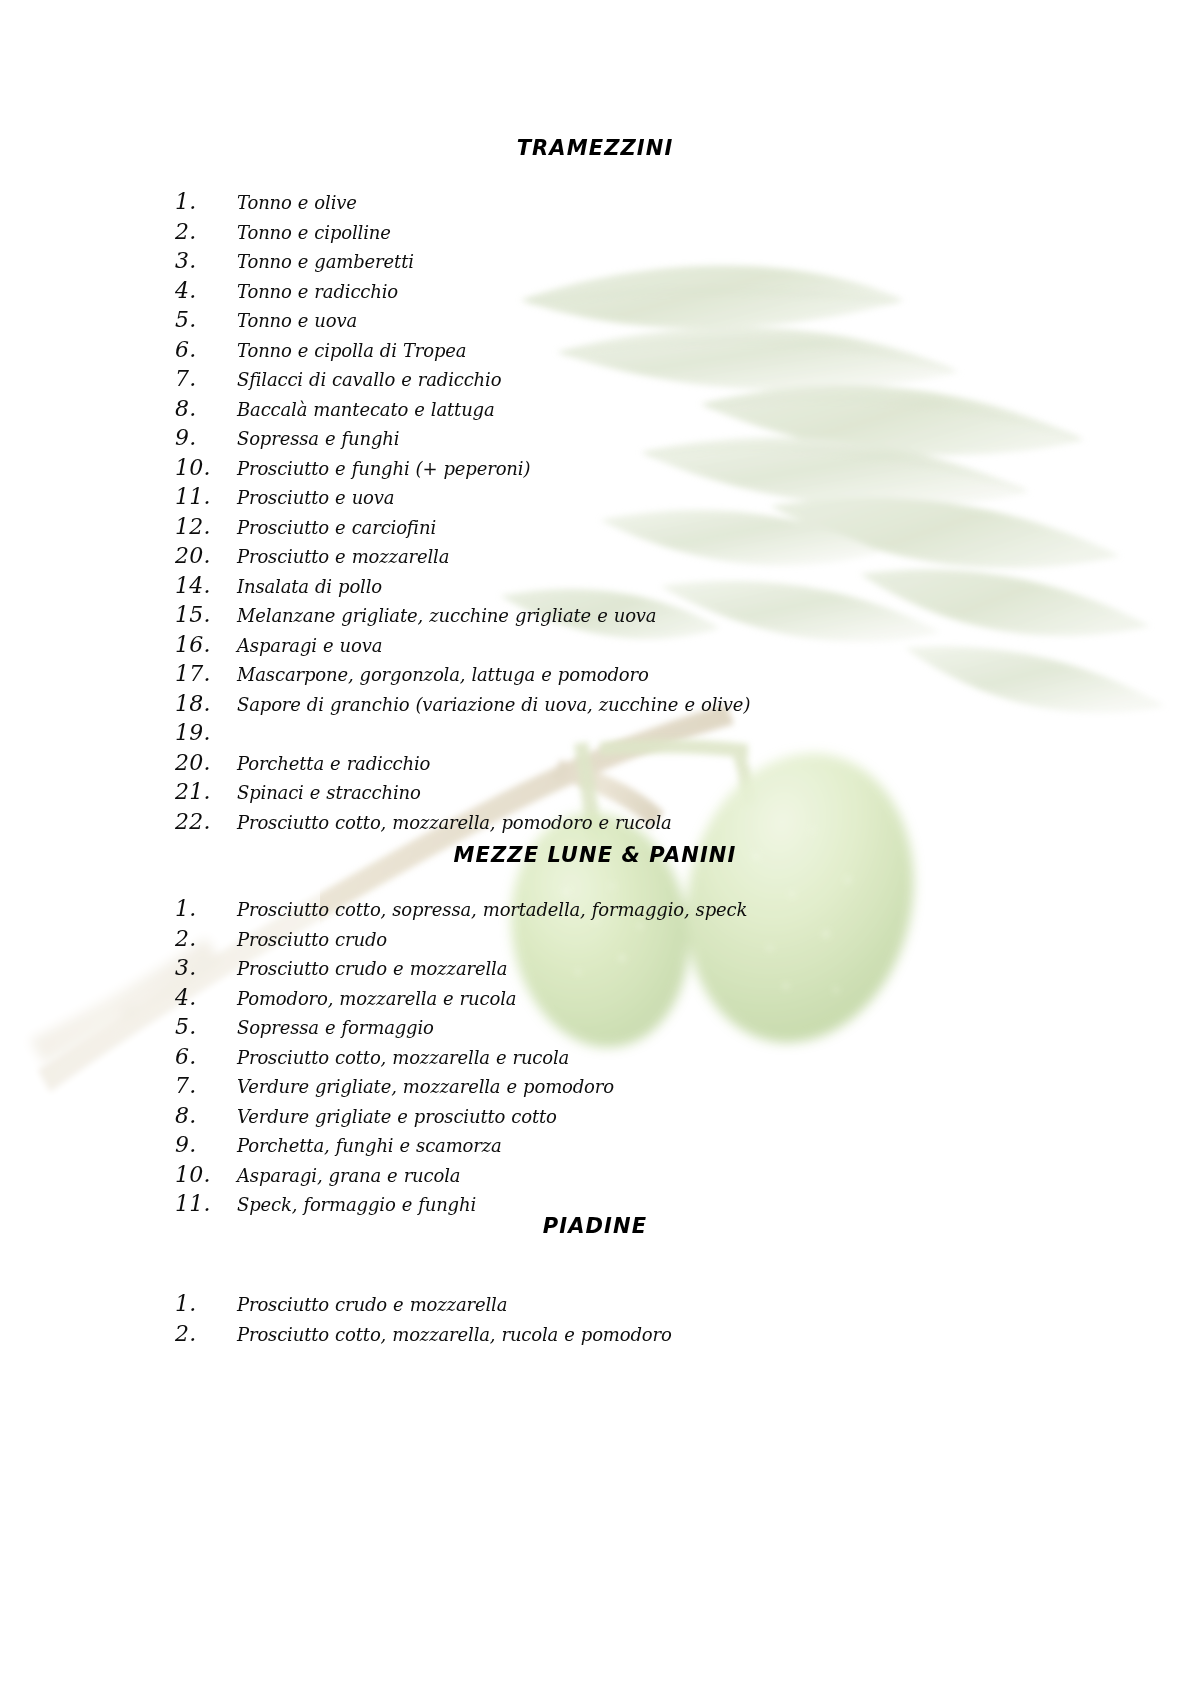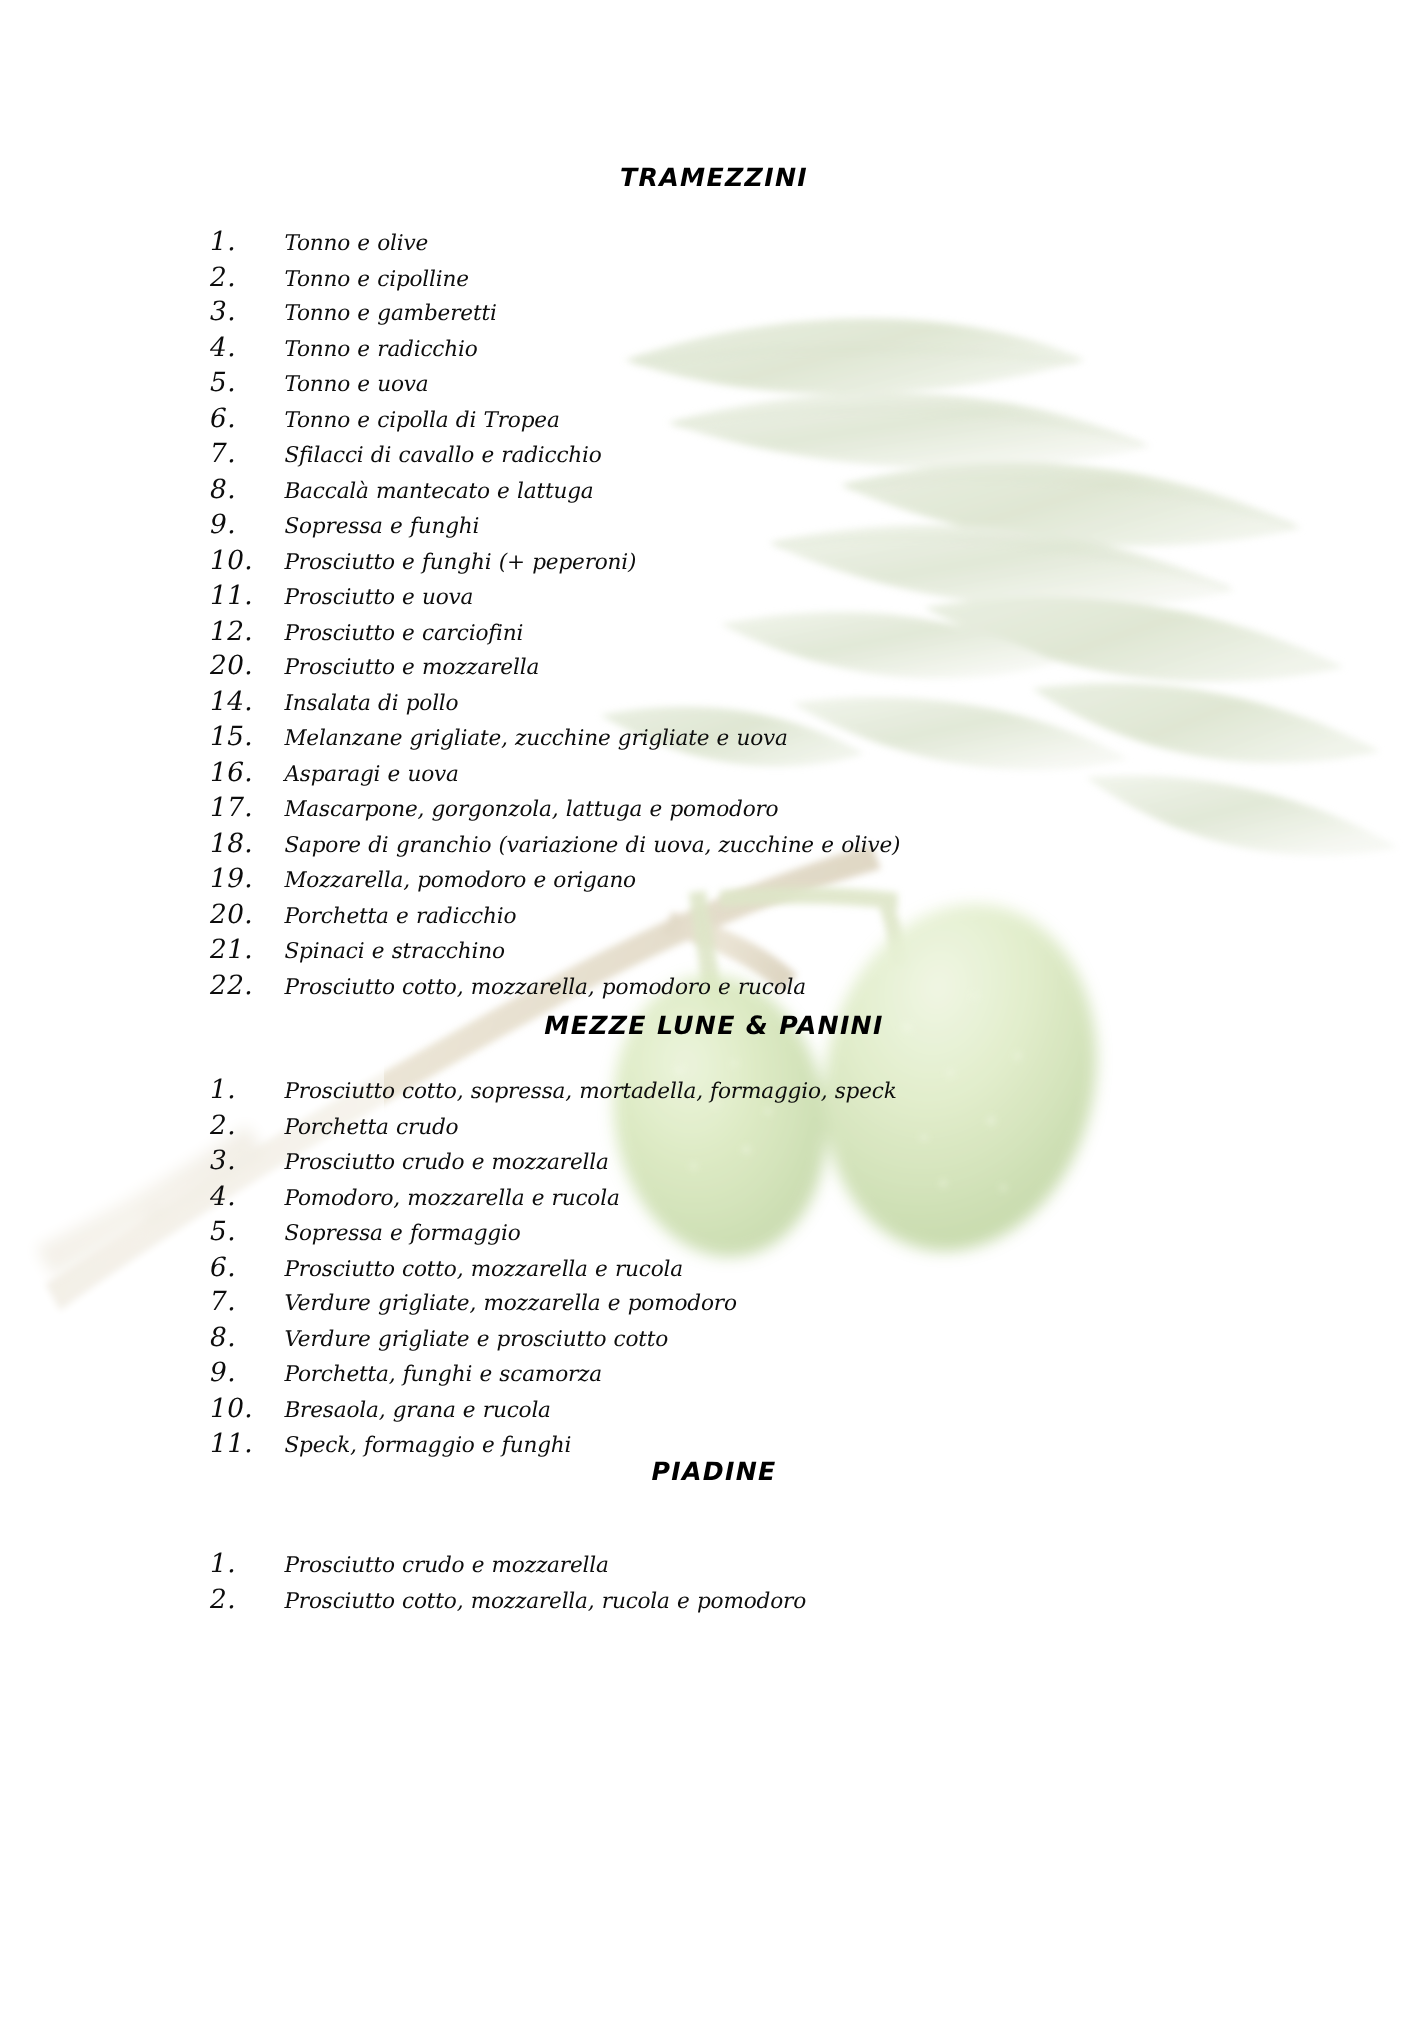--- a/index.html
+++ b/index.html
@@ -260,21 +260,20 @@
       <li class="menu-row">
         <span class="row-num">17.</span>
         <span class="row-text">Mascarpone, gorgonzola, lattuga e pomodoro</span>
       </li>
       <li class="menu-row">
         <span class="row-num">18.</span>
         <span class="row-text">Sapore di granchio (variazione di uova, zucchine e olive)</span>
       </li>
       <li class="menu-row">
         <span class="row-num">19.</span>
-        <span class="row-text">Mozzarella, pomodoro e origano</span>
       </li>
       <li class="menu-row">
         <span class="row-num">20.</span>
         <span class="row-text">Porchetta e radicchio</span>
       </li>
       <li class="menu-row">
         <span class="row-num">21.</span>
         <span class="row-text">Spinaci e stracchino</span>
       </li>
       <li class="menu-row">
@@ -285,21 +284,21 @@
 
   <div class="section-heading" style="top:843px;">MEZZE LUNE &amp; PANINI</div>
 
   <ol class="menu-list" id="list-1" style="top:896px;">
       <li class="menu-row">
         <span class="row-num">1.</span>
         <span class="row-text">Prosciutto cotto, sopressa, mortadella, formaggio, speck</span>
       </li>
       <li class="menu-row">
         <span class="row-num">2.</span>
-        <span class="row-text">Porchetta crudo</span>
+        <span class="row-text">Prosciutto crudo</span>
       </li>
       <li class="menu-row">
         <span class="row-num">3.</span>
         <span class="row-text">Prosciutto crudo e mozzarella</span>
       </li>
       <li class="menu-row">
         <span class="row-num">4.</span>
         <span class="row-text">Pomodoro, mozzarella e rucola</span>
       </li>
       <li class="menu-row">
@@ -317,21 +316,21 @@
       <li class="menu-row">
         <span class="row-num">8.</span>
         <span class="row-text">Verdure grigliate e prosciutto cotto</span>
       </li>
       <li class="menu-row">
         <span class="row-num">9.</span>
         <span class="row-text">Porchetta, funghi e scamorza</span>
       </li>
       <li class="menu-row">
         <span class="row-num">10.</span>
-        <span class="row-text">Bresaola, grana e rucola</span>
+        <span class="row-text">Asparagi, grana e rucola</span>
       </li>
       <li class="menu-row">
         <span class="row-num">11.</span>
         <span class="row-text">Speck, formaggio e funghi</span>
       </li>
     </ol>
 
   <div class="section-heading" style="top:1214px;">PIADINE</div>
 
   <ol class="menu-list" id="list-2" style="top:1291px;">

